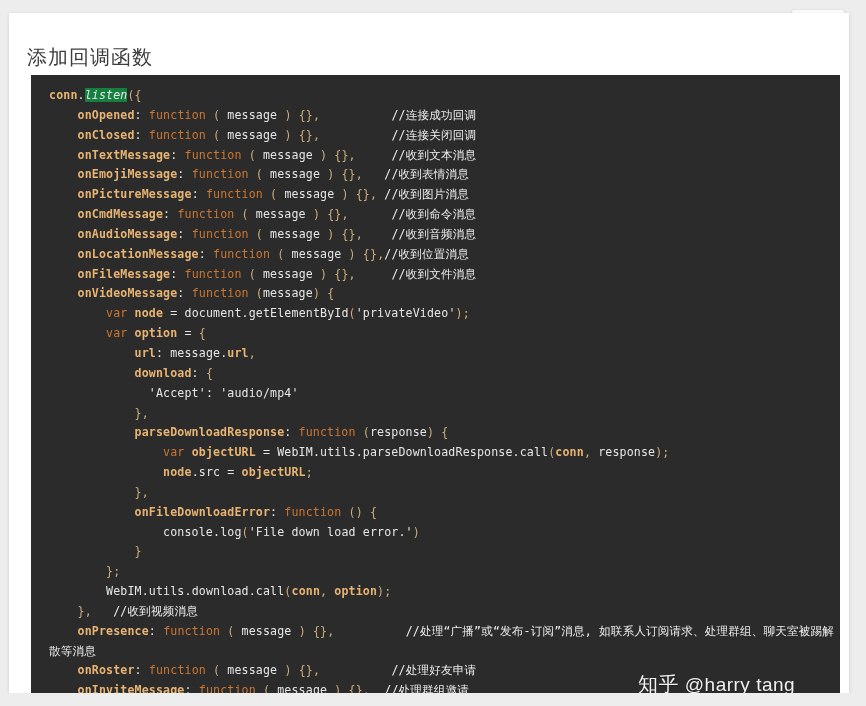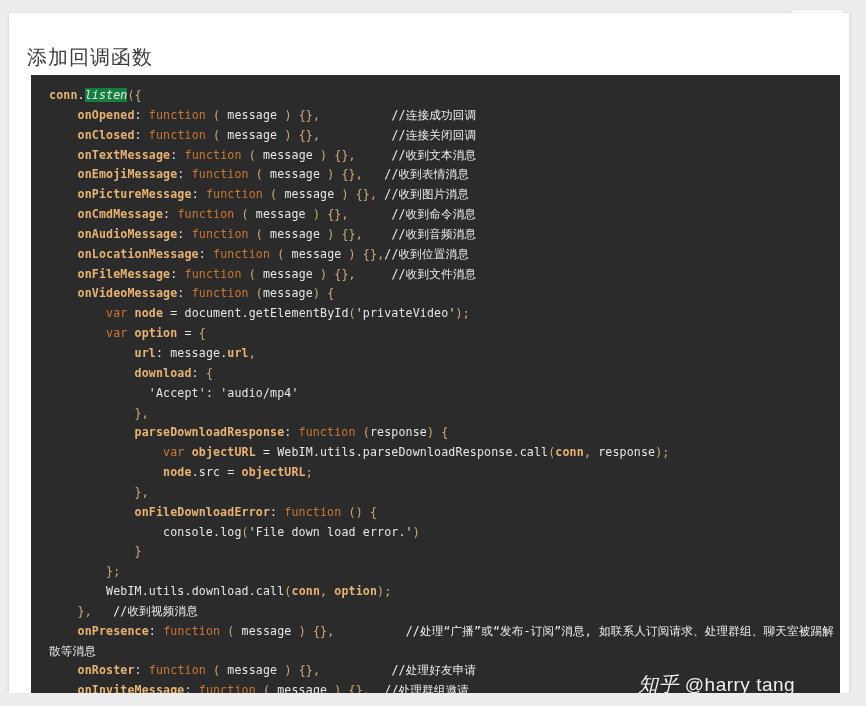--- a/index.html
+++ b/index.html
@@ -125,21 +125,21 @@
     left: 629px;
     top: 658px;
     font-size: 19px;
     color: #f2f2f2;
     font-family: "Liberation Sans", "DejaVu Sans", sans-serif;
     letter-spacing: 0.5px;
     white-space: nowrap;
     text-shadow: 0 1px 1px rgba(0,0,0,0.35);
     pointer-events: none;
   }
-  #watermark .wm-cn { font-size: 20px; font-style: italic; }
+  #watermark .wm-cn { font-size: 20px; }
 
   
   #card-right-edge {
     position: absolute;
     top: 0;
     right: 0;
     width: 9px;
     height: 680px;
     background: #ffffff;
   }

